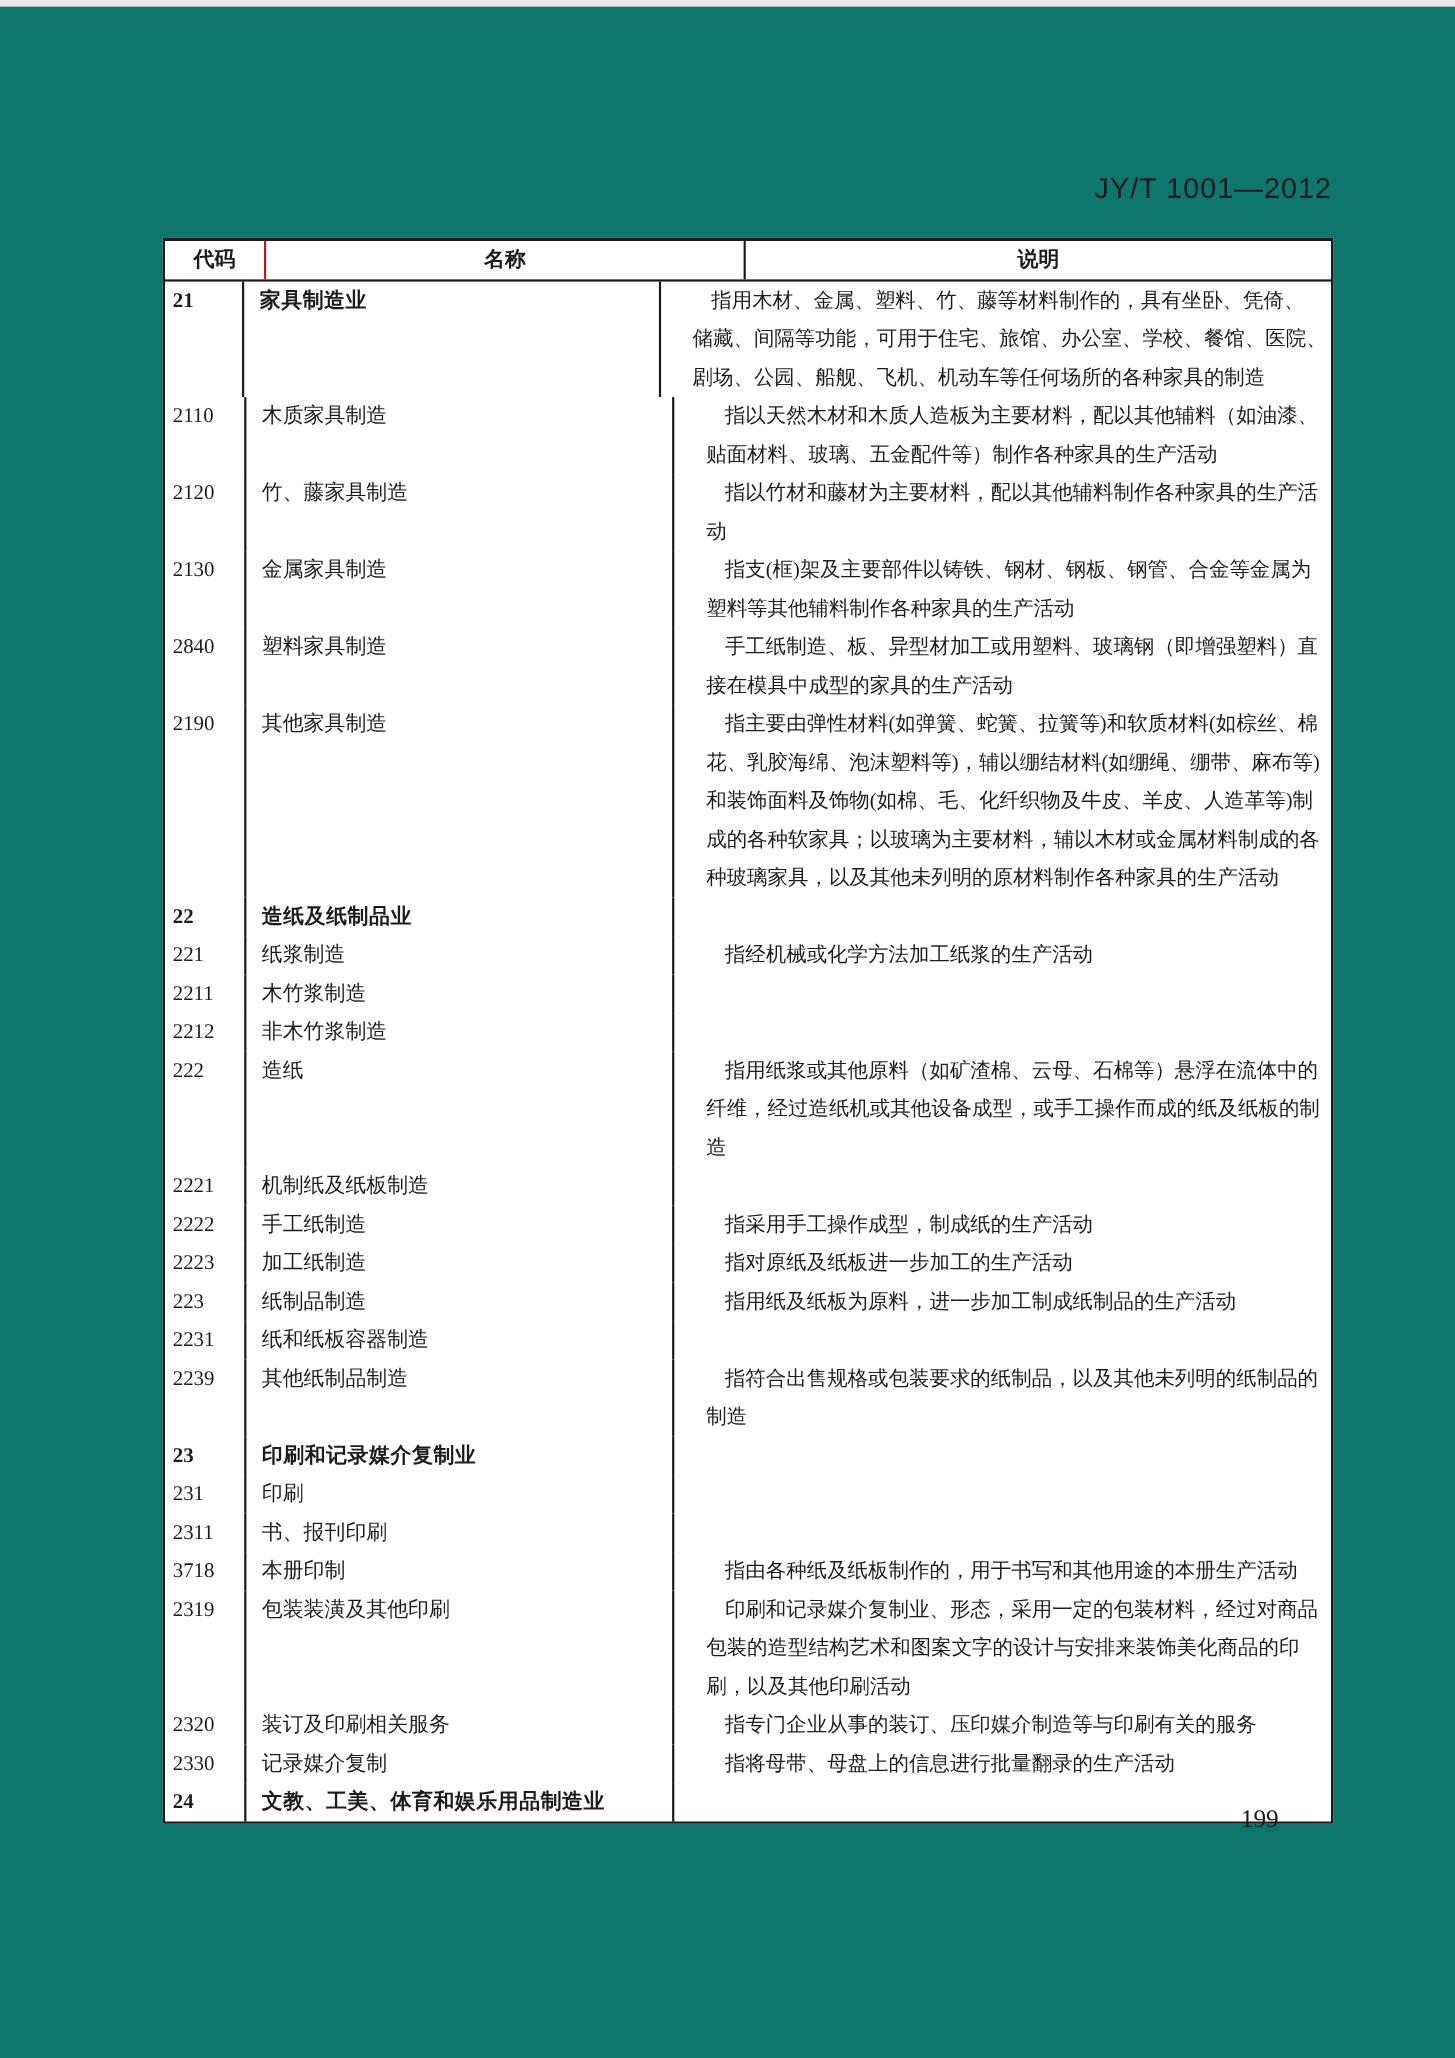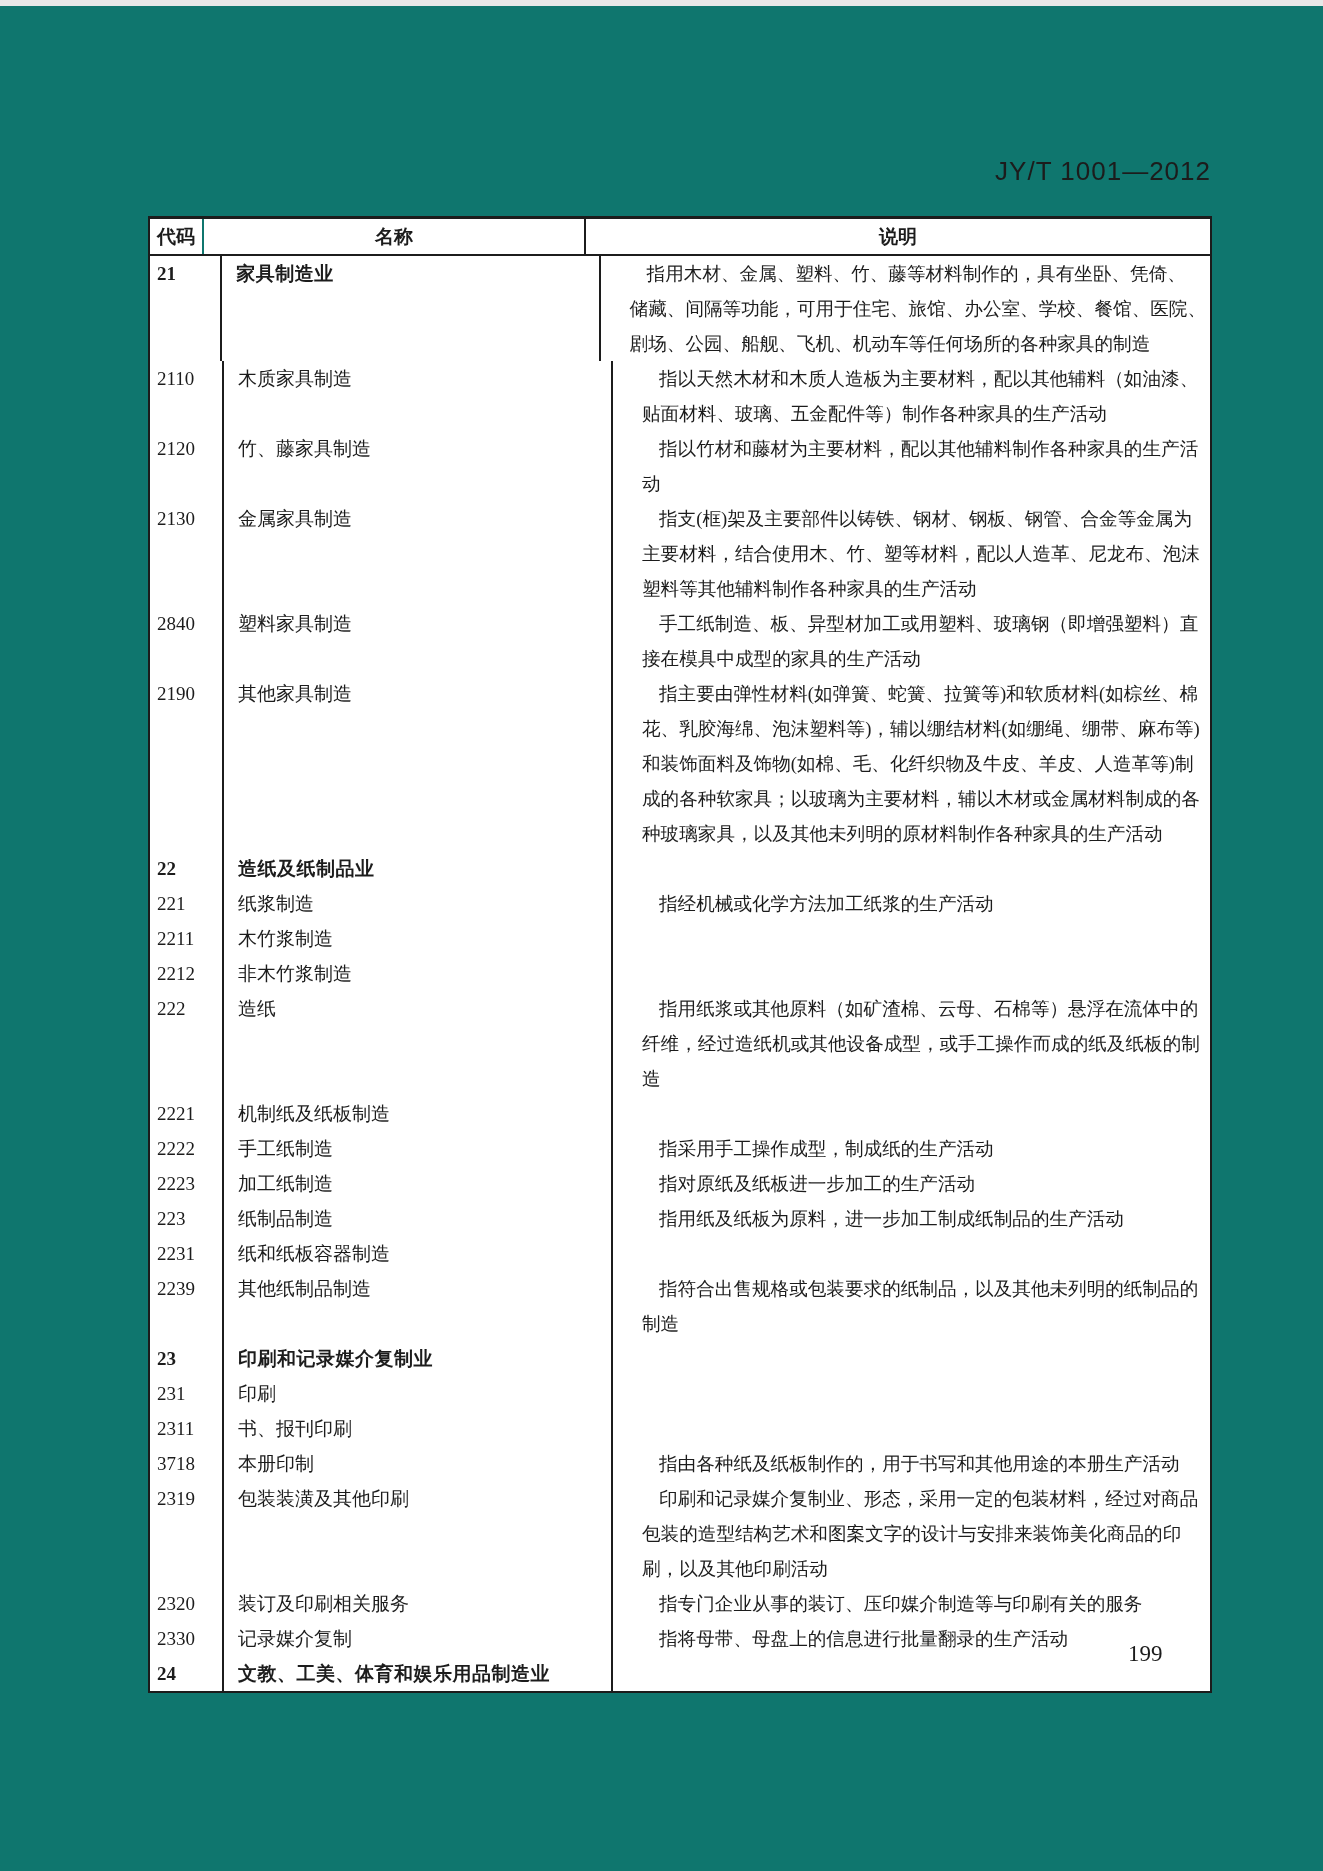--- a/index.html
+++ b/index.html
@@ -32,22 +32,22 @@
   .thead {
     display:flex;
     height:35px;
     line-height:35px;
     border-bottom:2px solid #1c1c1c;
     font-family:"Liberation Sans", sans-serif;
     font-weight:bold;
     font-size:19px;
   }
   .th { text-align:center; box-sizing:border-box; }
-  .th-code { width:54px; border-right:2px solid #0f766e;font-family:Liberation Serif, serif; }
-  .th-name { width:382px; border-right:2px solid #1c1c1c; }
+  .th-code { width:92px; border-right:2px solid #b91c1c;font-family:Liberation Serif, serif; }
+  .th-name { width:436px; border-right:2px solid #1c1c1c; }
   .th-desc { flex:1; }
   .tbody { display:block; }
   .row { display:flex; min-height:35px; }
   .cell { box-sizing:border-box; line-height:35px; }
   .cell-code {
     width:74px;
     border-right:2px solid #1c1c1c;
     padding-left:7px;
     font-size:19px;
   }
@@ -115,21 +115,20 @@
           <div class="cell cell-desc">
             <div class="desc-line">指以竹材和藤材为主要材料，配以其他辅料制作各种家具的生产活</div>
             <div class="desc-line">动</div>
           </div>
         </div>
         <div class="row">
           <div class="cell cell-code">2130</div>
           <div class="cell cell-name">金属家具制造</div>
           <div class="cell cell-desc">
             <div class="desc-line">指支(框)架及主要部件以铸铁、钢材、钢板、钢管、合金等金属为</div>
-            <div class="desc-line">主要材料，结合使用木、竹、塑等材料，配以人造革、尼龙布、泡沫</div>
             <div class="desc-line">塑料等其他辅料制作各种家具的生产活动</div>
           </div>
         </div>
         <div class="row">
           <div class="cell cell-code">2840</div>
           <div class="cell cell-name">塑料家具制造</div>
           <div class="cell cell-desc">
             <div class="desc-line">手工纸制造、板、异型材加工或用塑料、玻璃钢（即增强塑料）直</div>
             <div class="desc-line">接在模具中成型的家具的生产活动</div>
           </div>

